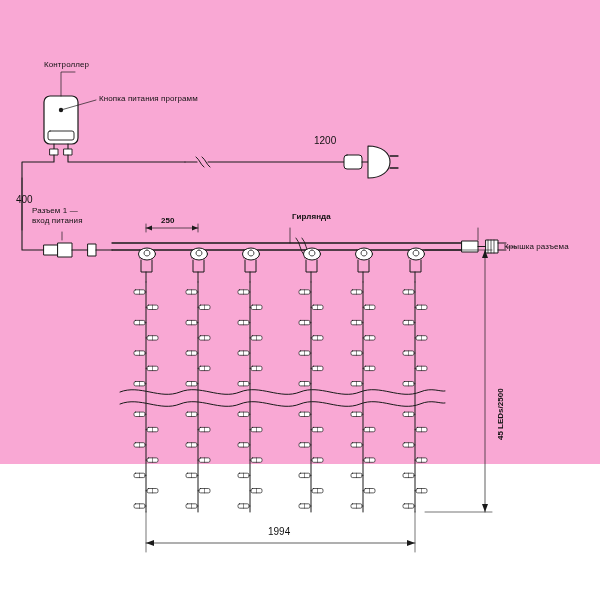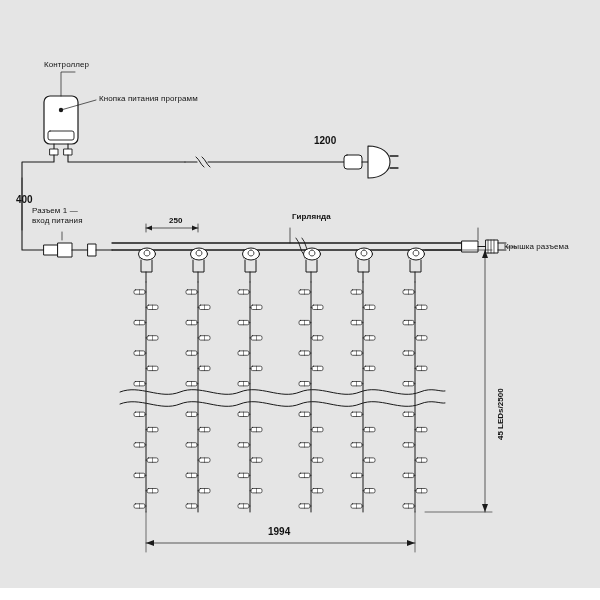--- a/index.html
+++ b/index.html
@@ -10,22 +10,22 @@
   body {
     width: 600px;
     height: 600px;
     font-family: "Liberation Sans", sans-serif;
     position: relative;
     overflow: hidden;
   }
   #stage {
     position: relative;
     width: 600px;
-    height: 588px;
-    background: #e5e5e5;
+    height: 464px;
+    background: #f9a8d4;
   }
   #diagram {
     position: absolute;
     left: 0;
     top: 0;
     width: 600px;
     height: 600px;
   }
   .lbl {
     position: absolute;
@@ -37,21 +37,21 @@
     letter-spacing: 0.1px;
   }
   .lbl.bold {
     font-weight: bold;
     padding-left: 24px;
   }
   .dim {
     position: absolute;
     font-family: "Liberation Sans", sans-serif;
     font-size: 10px;
-    font-weight: bold;
+    font-weight: normal;
     color: #111111;
   }
   .dim.small {
     font-size: 8px;
     font-weight: bold;
   }
   .vert {
     transform-origin: 0 0;
     transform: rotate(-90deg);
   }
@@ -476,21 +476,21 @@
 
   <div class="lbl" style="left:99px; top:94px;">Кнопка питания программ</div>
 
   <div class="dim" style="left:314px; top:135px;">1200</div>
 
   <div class="dim" style="left:16px; top:194px;">400</div>
 
   <div class="lbl" style="left:32px; top:206px;">Разъем 1 —
 вход питания</div>
 
-  <div class="dim small" style="left:161px; top:216px;margin-left:8px;">250</div>
+  <div class="dim small" style="left:161px; top:216px;">250</div>
 
   <div class="lbl bold" style="left:268px; top:212px;">Гирлянда</div>
 
 
   <div class="lbl" style="left:504px; top:242px;">Крышка разъема</div>
 
   <div class="dim" style="left:268px; top:526px;">1994</div>
 
   <div class="dim small vert" style="left:496px; top:440px;">45 LEDs/2500</div>
 

